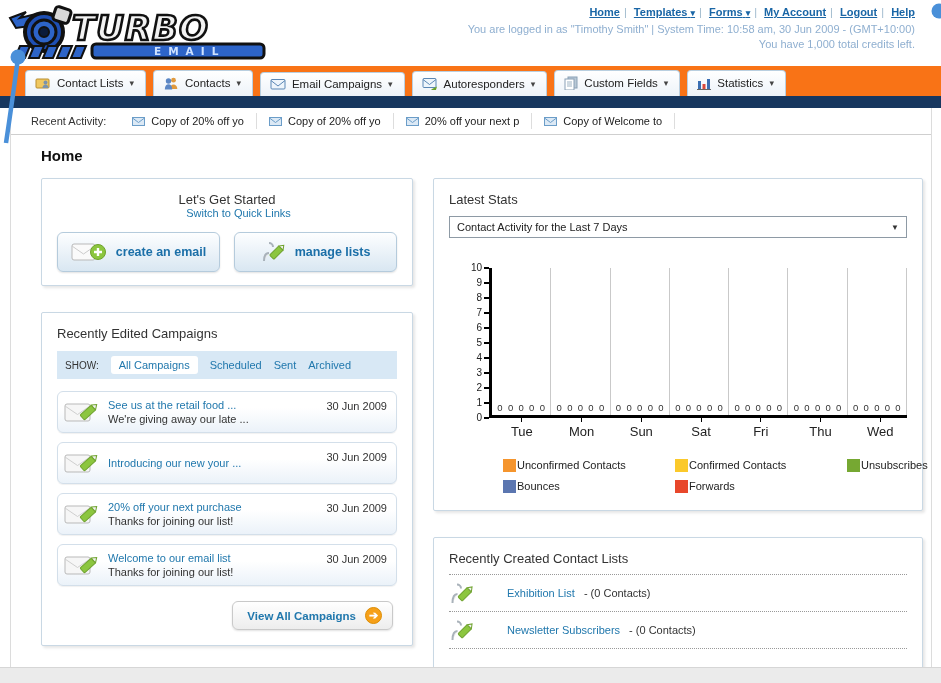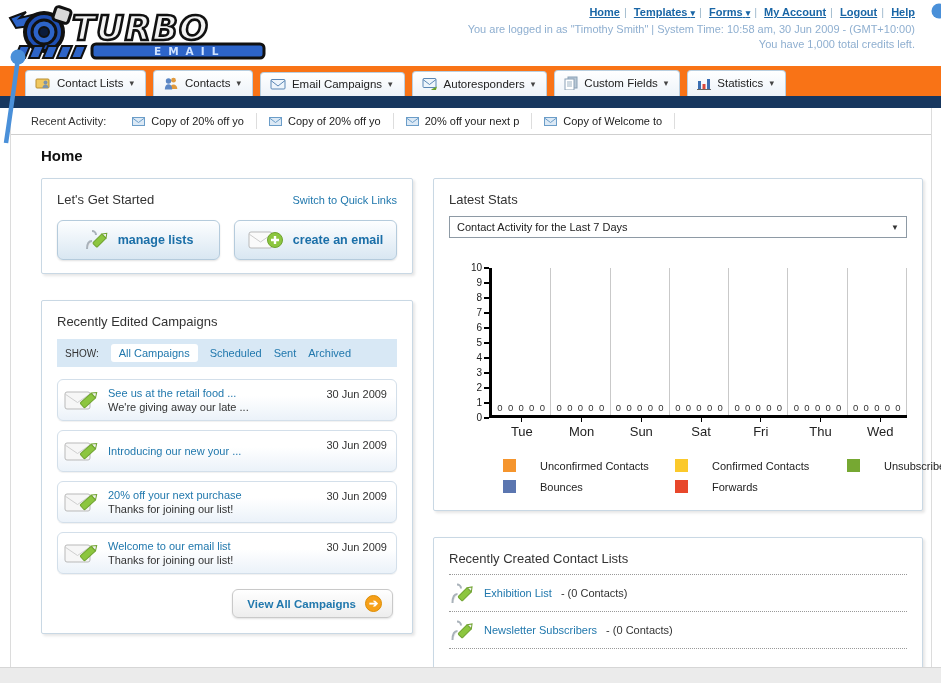--- a/index.html
+++ b/index.html
@@ -53,22 +53,22 @@
   .col-right { width: 490px; flex: none; }
 
   .panel {
     border: 1px solid #c9d8e4; border-radius: 2px; background: #fff;
     box-shadow: 2px 2px 3px rgba(0,0,0,0.10);
     padding: 13px 15px; margin-bottom: 26px;
   }
   .panel-title { font-size: 13px; color: #333; }
 
   
-  .gs-head { display: flex; justify-content: space-between; align-items: center; }
-  .link-blue { color: #2178ad; cursor: pointer; }
+  .gs-head { display: flex; justify-content: space-between; align-items: center; flex-direction: column; }
+  .link-blue { color: #2178ad; cursor: pointer; margin-left: 23px; }
   .gs-buttons { display: flex; gap: 14px; margin-top: 13px; }
   .big-btn {
     flex: 1; display: inline-flex; align-items: center; justify-content: center; gap: 9px;
     height: 40px; border: 1px solid #b5cbdc; border-radius: 6px;
     background: linear-gradient(#fdfeff, #d9e7f2);
     font-size: 12.5px; font-weight: bold; color: #1b6fa8; cursor: pointer;
     box-shadow: 0 1px 2px rgba(0,0,0,0.12);
   }
 
   
@@ -115,21 +115,21 @@
   .y-axis { width: 26px; position: relative; height: 150px; }
   .y-label { position: absolute; right: 0; display: flex; align-items: center; gap: 2px; font-size: 10px; color: #222; }
   .y-tick { width: 5px; height: 2px; background: #000; display: inline-block; }
   .plot { width: 418px; height: 150px; border-left: 3px solid #000; border-bottom: 3px solid #000; display: flex; }
   .cgroup { flex: 1; border-right: 1px solid #c9c9c9; position: relative; }
   .zeros { position: absolute; left: 0; right: 0; bottom: 2px; display: flex; justify-content: space-evenly; font-size: 9.5px; color: #333; }
   .x-axis { display: flex; margin-left: 29px; width: 418px; }
   .x-cell { flex: 1; text-align: center; font-size: 13px; color: #222; }
   .x-tick { width: 1px; height: 4px; background: #000; margin: 0 auto 2px; }
   .legend { margin: 20px 0 4px 40px; display: grid; grid-template-columns: 172px 172px auto; row-gap: 8px; font-size: 11px; color: #222; }
-  .legend-item { display: flex; align-items: center; gap: 24px; }
+  .legend-item { display: flex; gap: 1px; }
   .sw { width: 13px; height: 13px; flex: none; }
 
   
   .cl-title { padding-bottom: 8px; border-bottom: 1px dotted #999; }
   .cl-item { display: flex; align-items: center; gap: 9px; padding: 5px 0; border-bottom: 1px dotted #999; cursor: pointer; }
   .cl-count { color: #333; }
   .cl-btn-row { text-align: right; margin: 34px 4px 6px 0; }
 
   
   .footer { position: absolute; left: 0; right: 0; bottom: 0; height: 16px; background: #ebebeb; border-top: 1px solid #d6d6d6; }
@@ -282,38 +282,38 @@
 
       <div class="col-left">
 
         <div class="panel">
           <div class="gs-head">
             <span class="panel-title">Let's Get Started</span>
             <span class="link-blue">Switch to Quick Links</span>
           </div>
           <div class="gs-buttons">
             <div class="big-btn">
+              <svg width="36" height="24">
+                  <rect x="1" y="4" width="23" height="16" rx="2" fill="#fafafa" stroke="#b9b9b9"></rect>
+                  <path d="M1 6l11.5 8L24 6" fill="none" stroke="#cccccc"></path>
+                  <circle cx="27" cy="12" r="7.5" fill="#8cc63f" stroke="#6fa32e"></circle>
+                  <path d="M27 8v8M23 12h8" stroke="#fff" stroke-width="2.4"></path>
+                </svg>
+              <span>create an email</span>
+            </div>
+            <div class="big-btn">
               <svg width="25" height="24">
                   <path d="M8 3a4 4 0 0 1 4 4" fill="none" stroke="#a9b2ba" stroke-width="2"></path>
                   <path d="M3 21c0-5 2-8 5-8" fill="#e9e9e9" stroke="#a9b2ba" stroke-width="2"></path>
                   <g transform="rotate(-45 15 13)">
                     <rect x="9" y="10" width="13" height="6" rx="1" fill="#8cc63f" stroke="#6fa32e"></rect>
                     <path d="M22 10l4 3-4 3z" fill="#f1f1f1" stroke="#6fa32e"></path>
                   </g>
                 </svg>
               <span>manage lists</span>
-            </div>
-            <div class="big-btn">
-              <svg width="36" height="24">
-                  <rect x="1" y="4" width="23" height="16" rx="2" fill="#fafafa" stroke="#b9b9b9"></rect>
-                  <path d="M1 6l11.5 8L24 6" fill="none" stroke="#cccccc"></path>
-                  <circle cx="27" cy="12" r="7.5" fill="#8cc63f" stroke="#6fa32e"></circle>
-                  <path d="M27 8v8M23 12h8" stroke="#fff" stroke-width="2.4"></path>
-                </svg>
-              <span>create an email</span>
             </div>
           </div>
         </div>
 
         <div class="panel">
           <div class="panel-title">Recently Edited Campaigns</div>
           <div class="show-bar">
             <span class="show-label">SHOW:</span>
             <span class="filter active">All Campaigns</span>
             <span class="filter">Scheduled</span>

